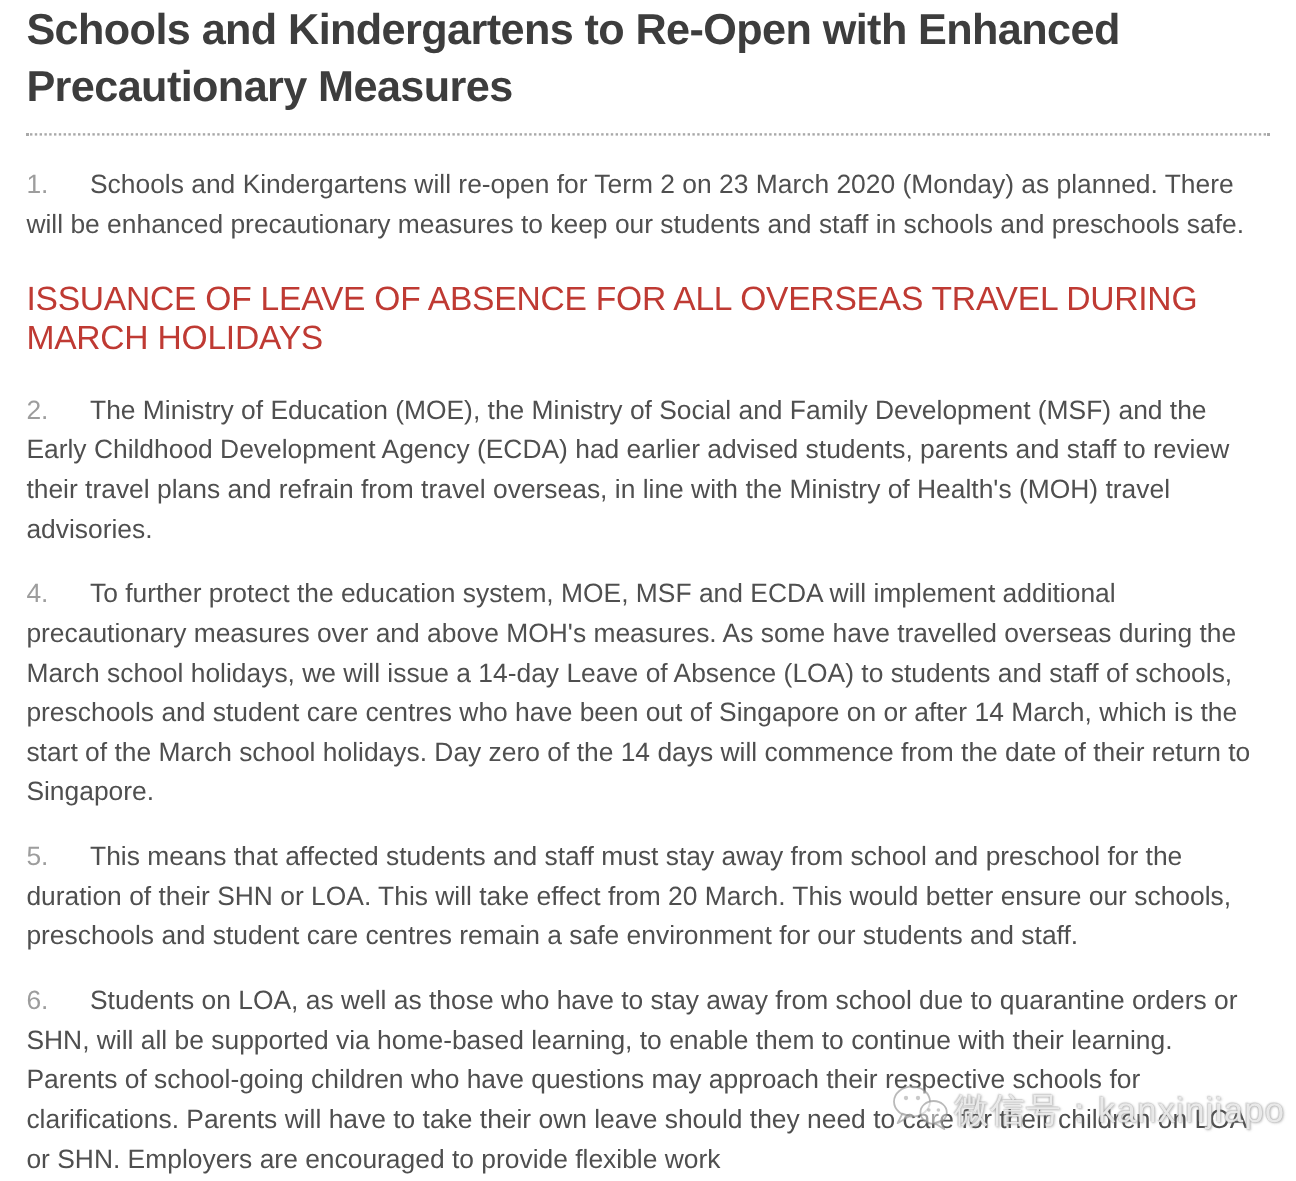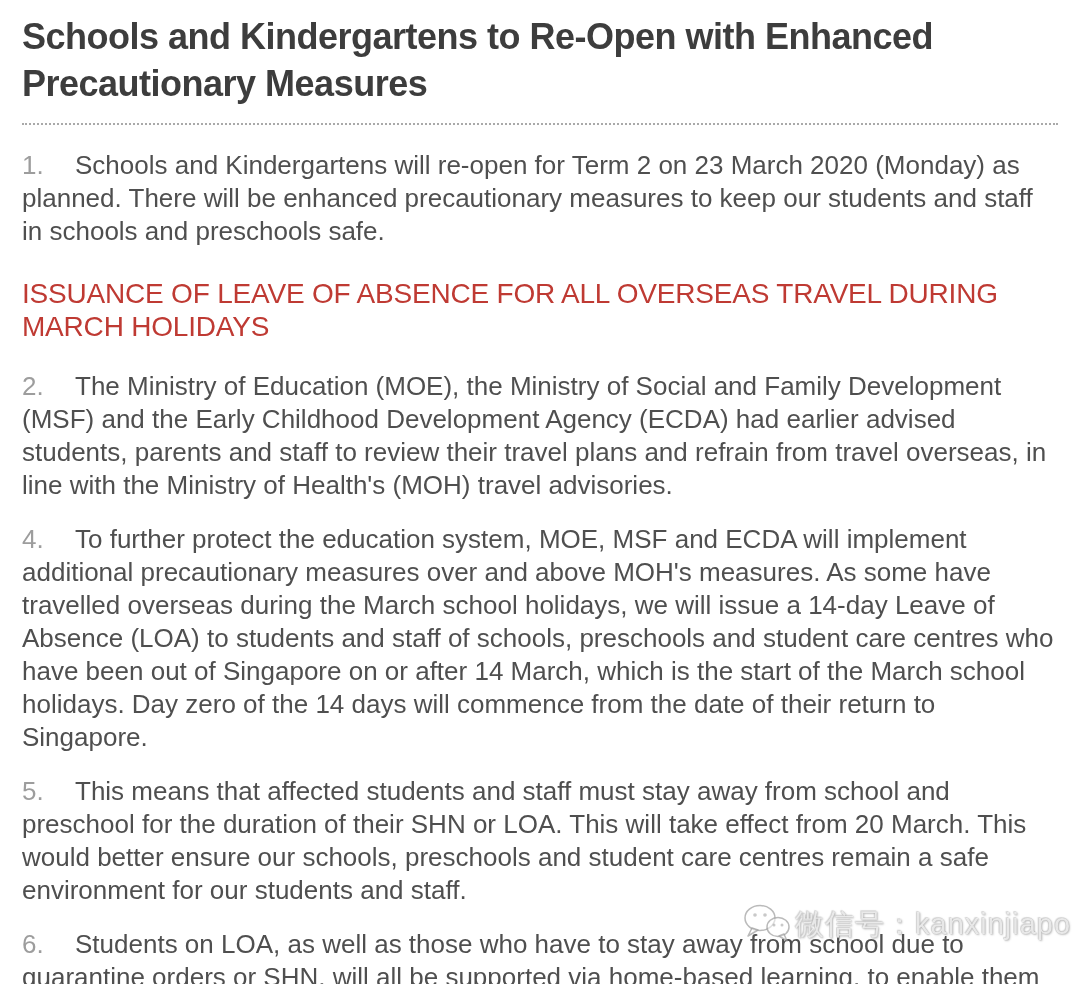--- a/index.html
+++ b/index.html
@@ -10,36 +10,36 @@
     overflow: hidden;
   }
   .doc {
     position: relative;
     width: 1080px; height: 984px;
     background: #ffffff;
     padding: 0 22px;
     overflow: hidden;
   }
   .page-title {
-    padding-top: 13px;
+    padding-top: 1px;
     font-size: 36px;
     line-height: 47px;
     font-weight: bold;
     letter-spacing: -0.5px;
     color: var(--title-text, #3d3d3d);
     font-stretch: condensed;
   }
   .divider {
     border: none;
     border-top: 2px dotted var(--divider-gray, #a9a9a9);
     height: 0;
     margin-top: 16px;
   }
   .body-copy p.para {
-    font-size: 26px;
+    font-size: 22px;
     line-height: 33px;
     color: var(--body-text, #4f4f4f);
     margin: 21px 0;
   }
   .body-copy p.para:first-of-type { margin-top: 24px; }
   .para .num {
     display: inline-block;
     width: 53px;
     color: var(--paragraph-number, #9d9d9d);
   }

